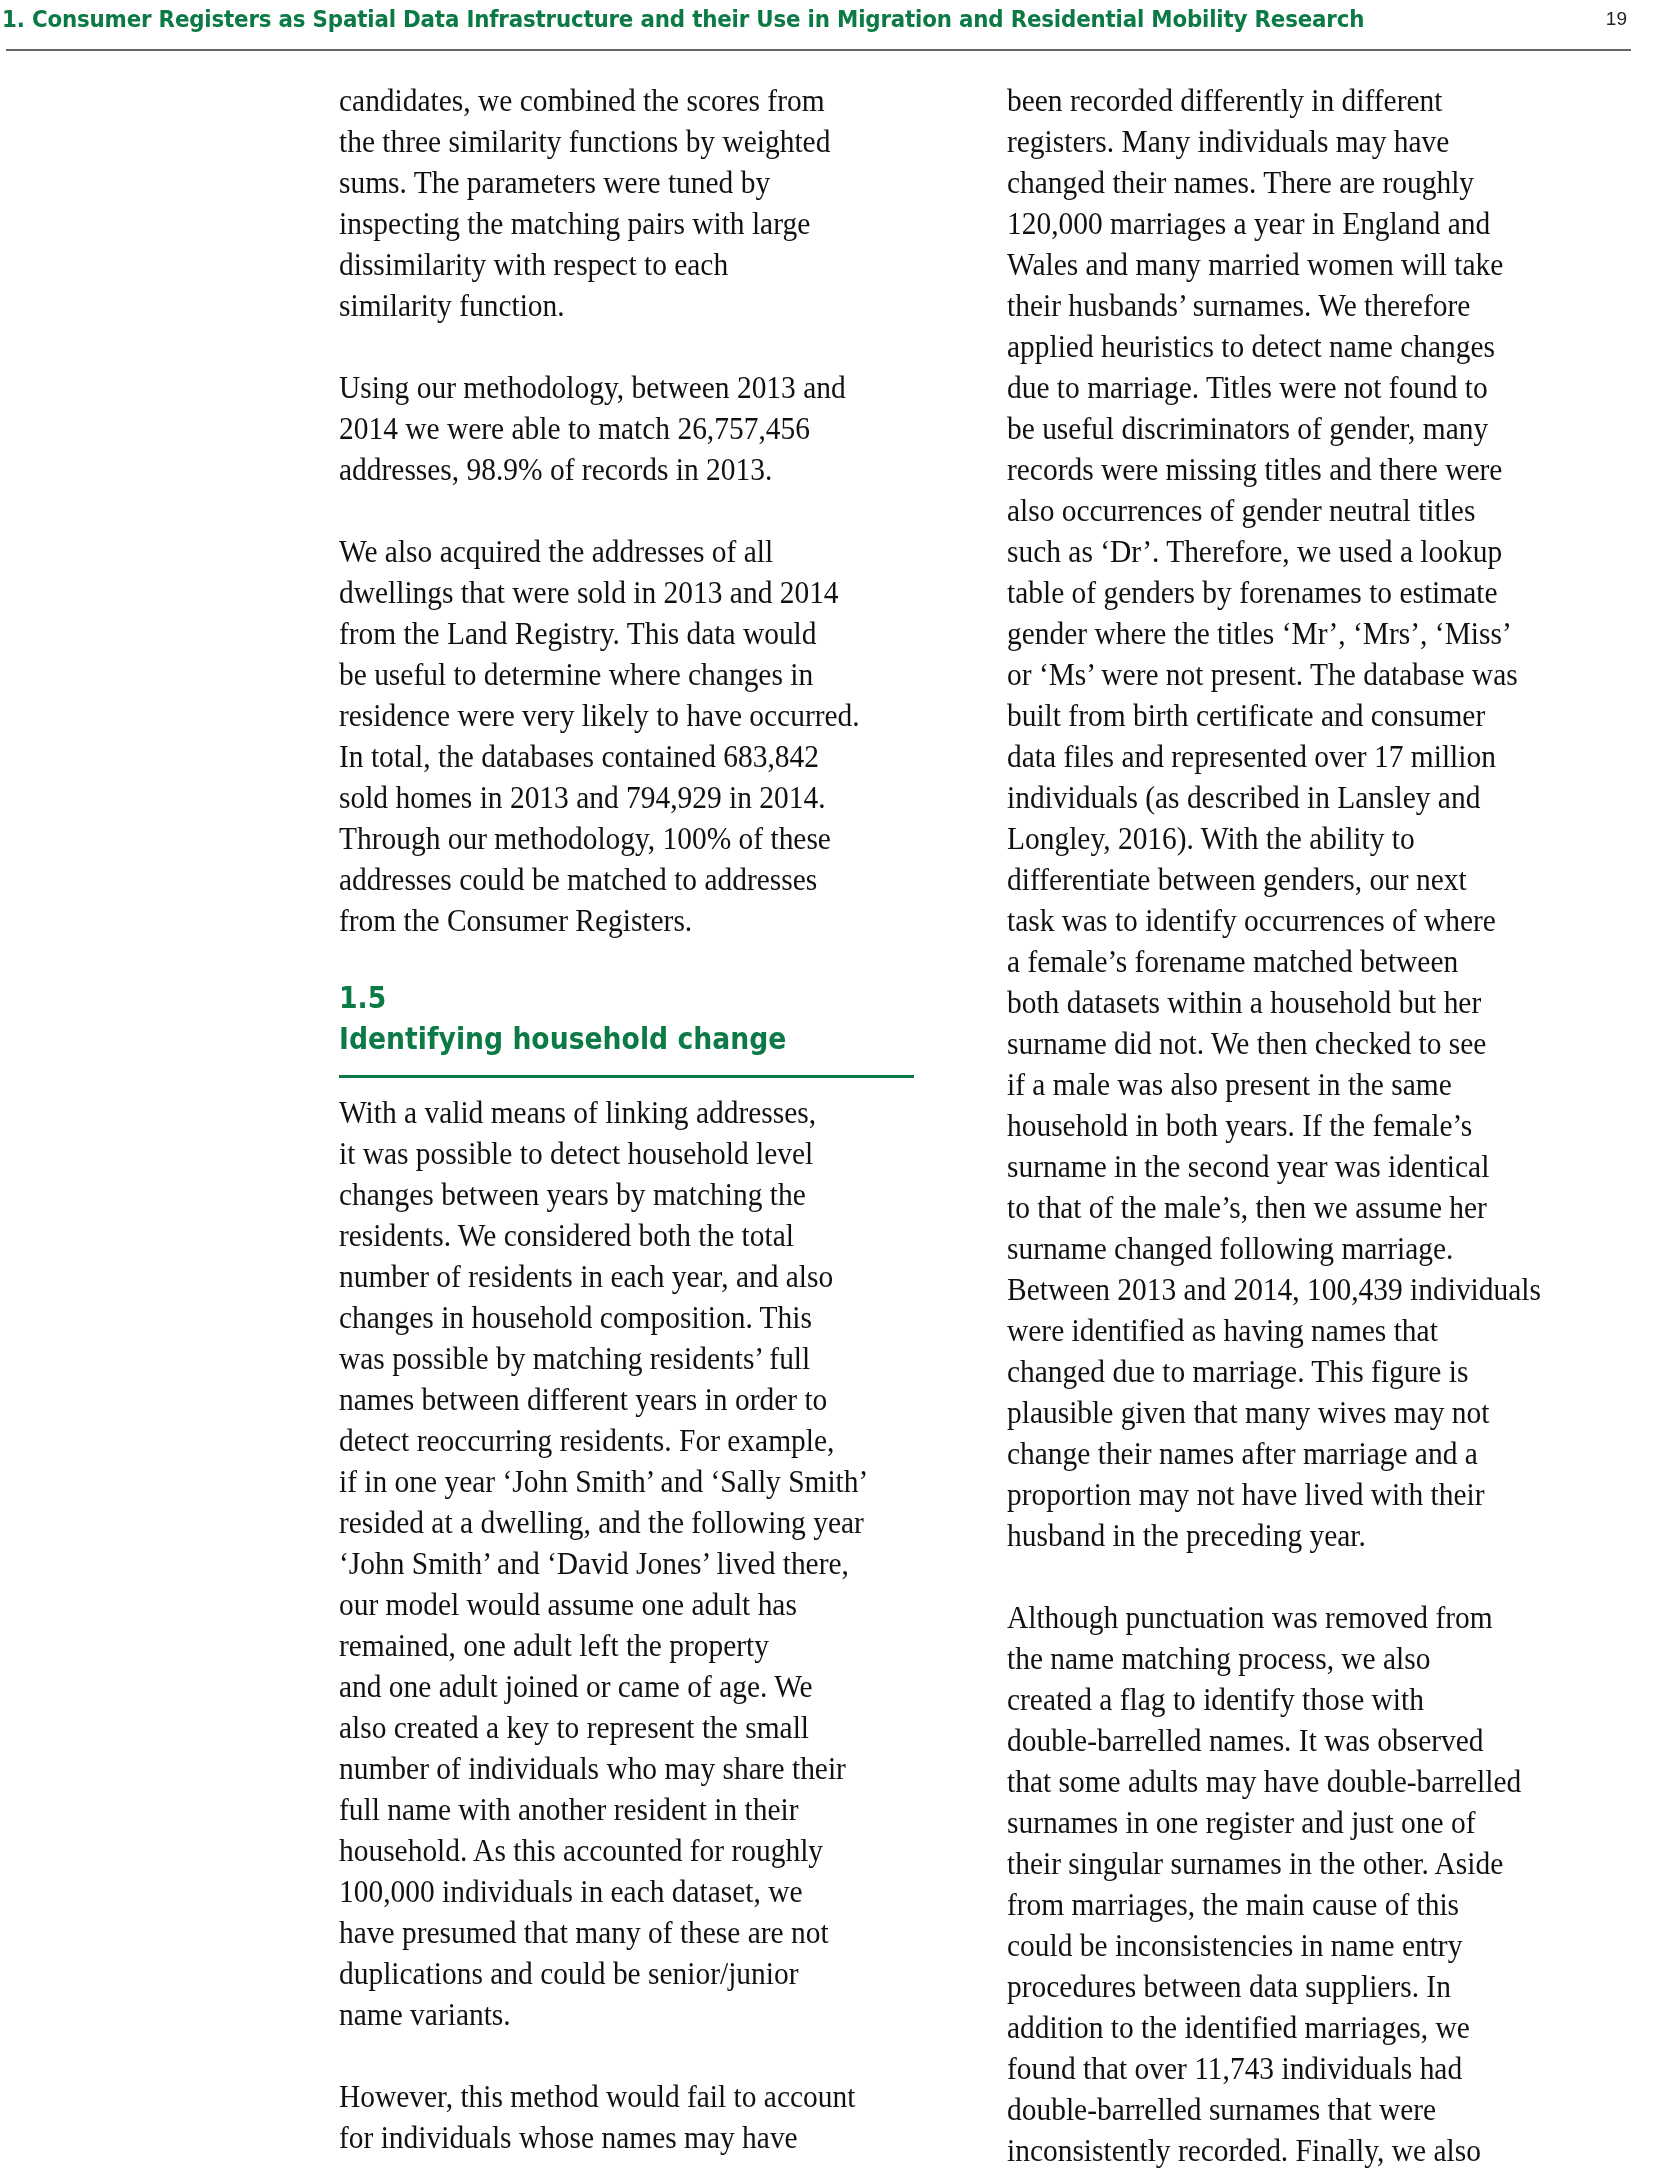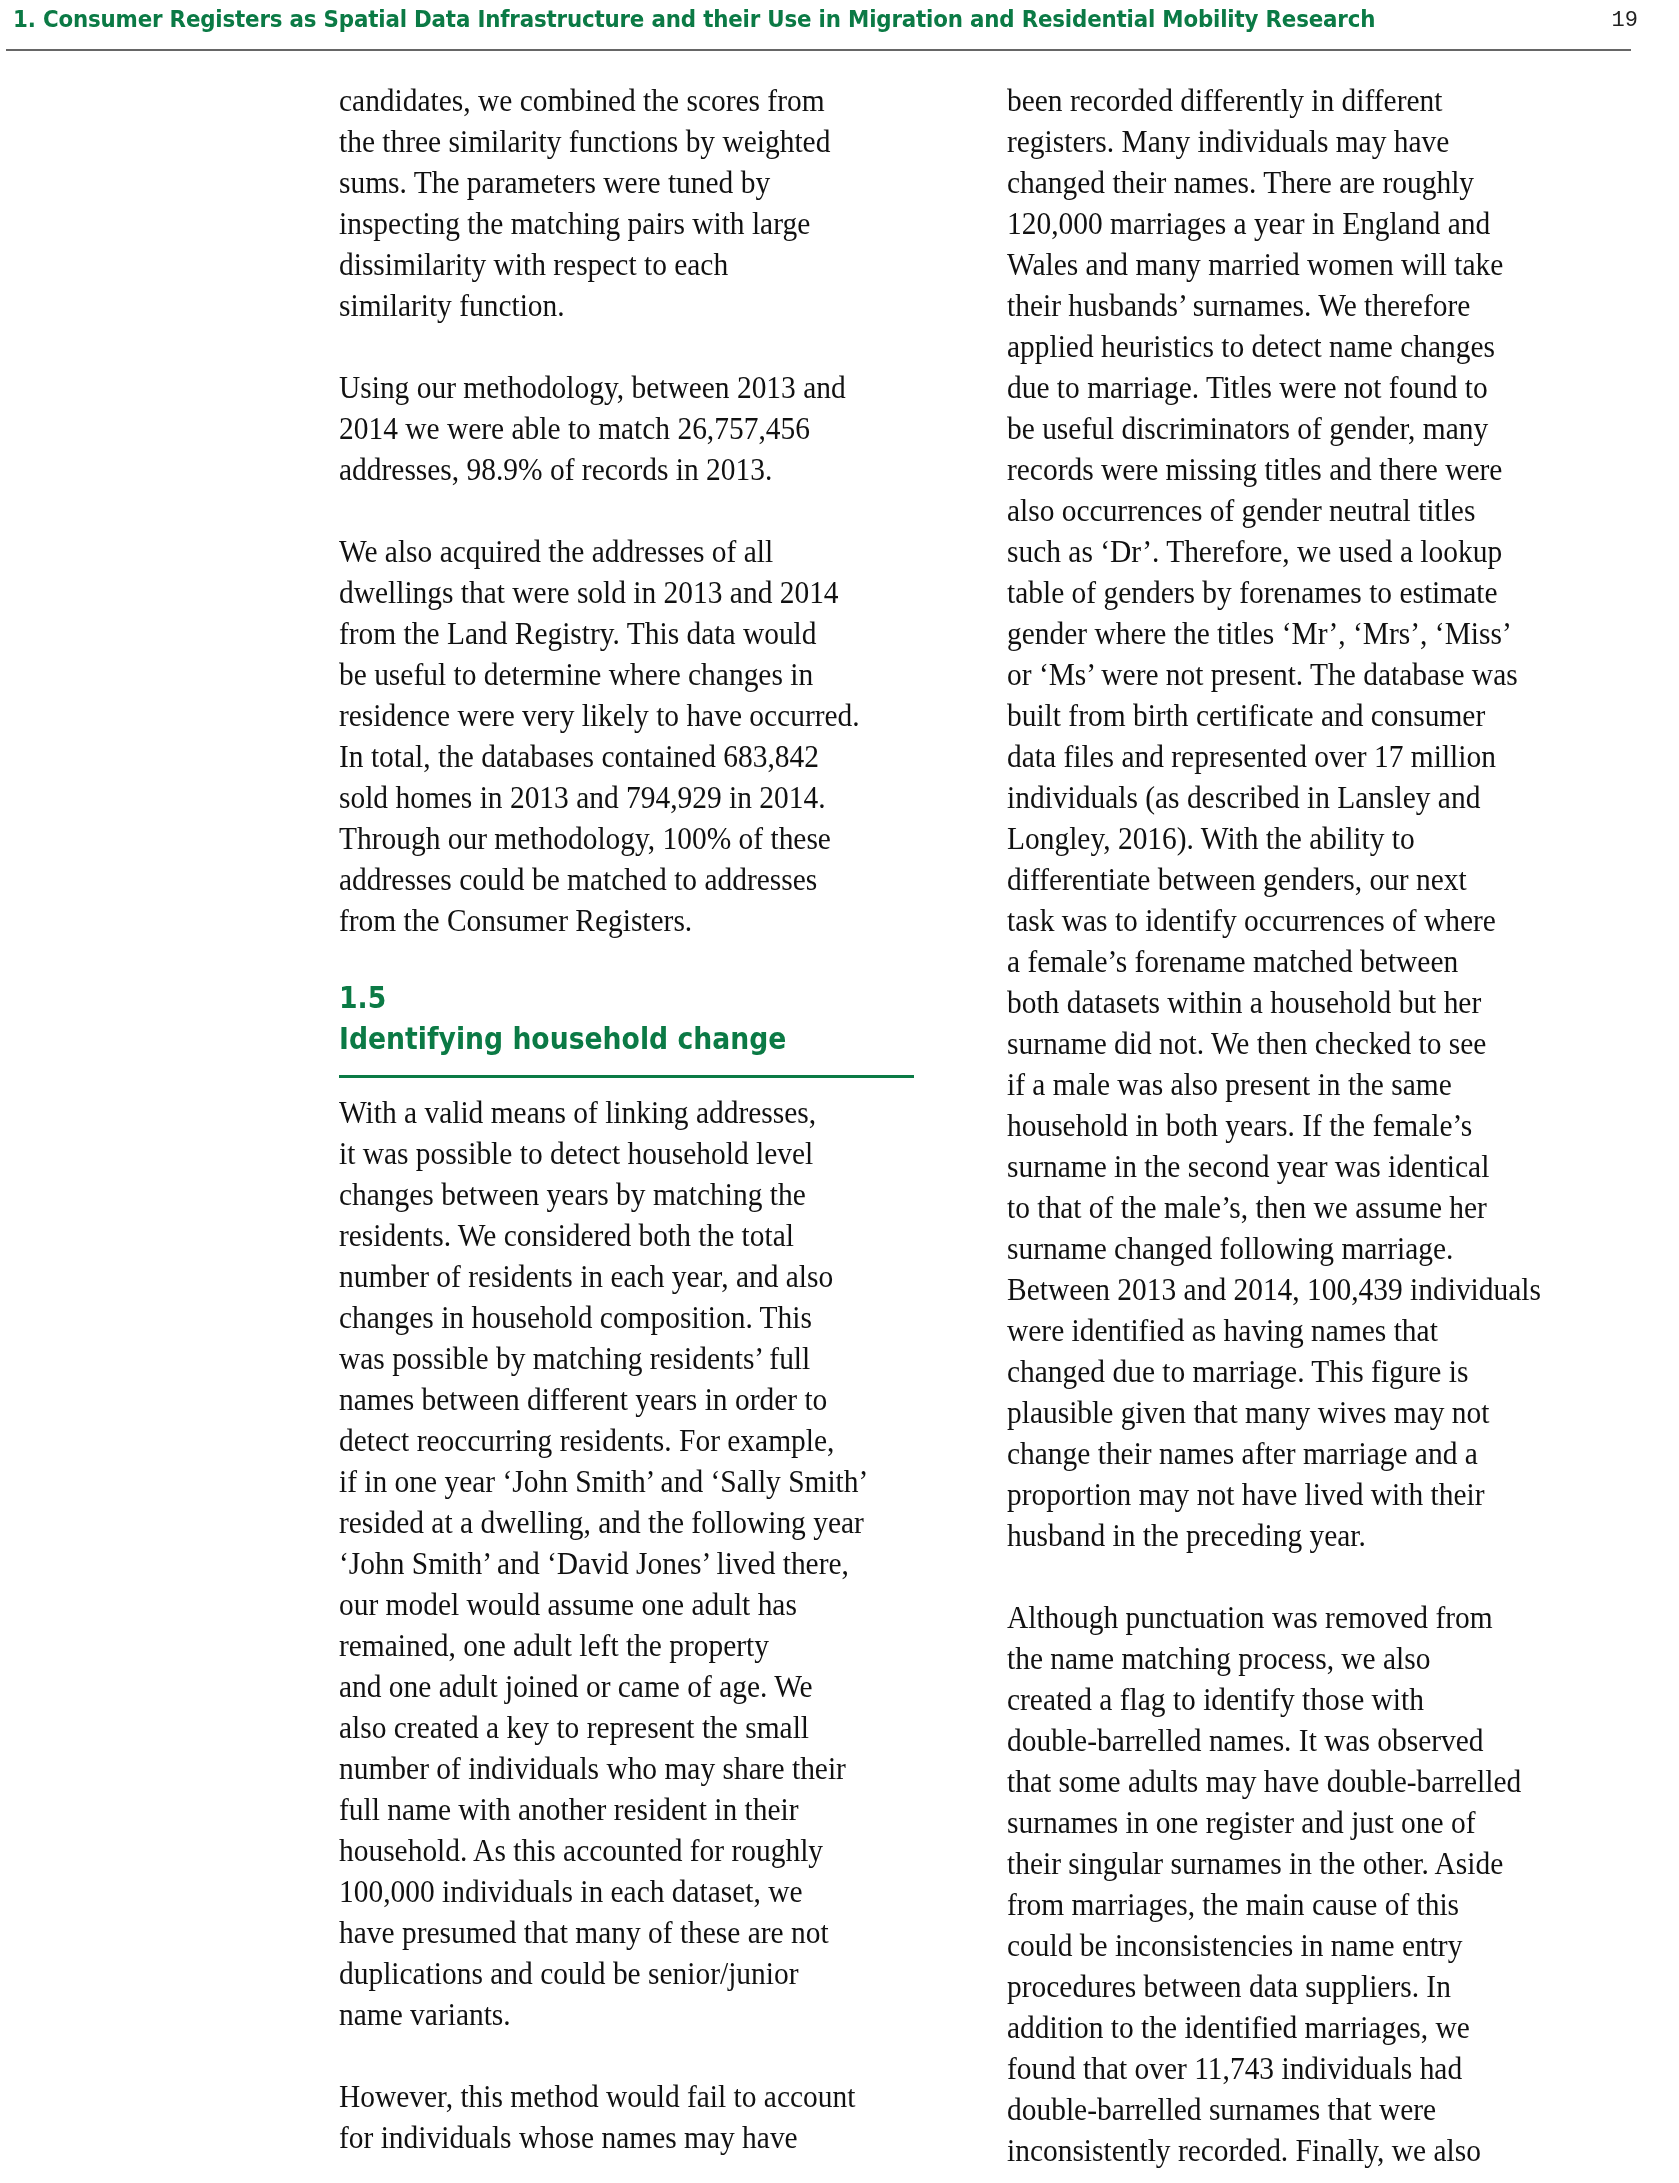--- a/index.html
+++ b/index.html
@@ -9,21 +9,21 @@
     }
     body {
       width: 1679px;
       height: 2183px;
       position: relative;
       overflow: hidden;
       color: #111111;
     }
     .running-header {
       position: absolute;
-      left: 13px;
+      left: 2px;
       top: 4.8px;
       width: 1625px;
       height: 40px;
     }
     .running-title {
       position: absolute;
       left: 0;
       top: 1.6px;
       font-family: "DejaVu Sans", sans-serif;
       font-size: 23px;
@@ -31,22 +31,22 @@
       color: #0b7a45;
       letter-spacing: -0.2px;
       white-space: nowrap;
       transform: scaleX(0.93);
       transform-origin: left top;
     }
     .page-number {
       position: absolute;
       right: 0;
       top: 3.2px;
-      font-family: Liberation Mono, monospace;
-      font-size: 22px;
+      font-family: Liberation Sans, sans-serif;
+      font-size: 19px;
       color: #222222;
       text-align: center;
     }
     .header-rule {
       position: absolute;
       left: 6.4px;
       top: 49px;
       width: 1625px;
       height: 2.4px;
       background: #666666;

